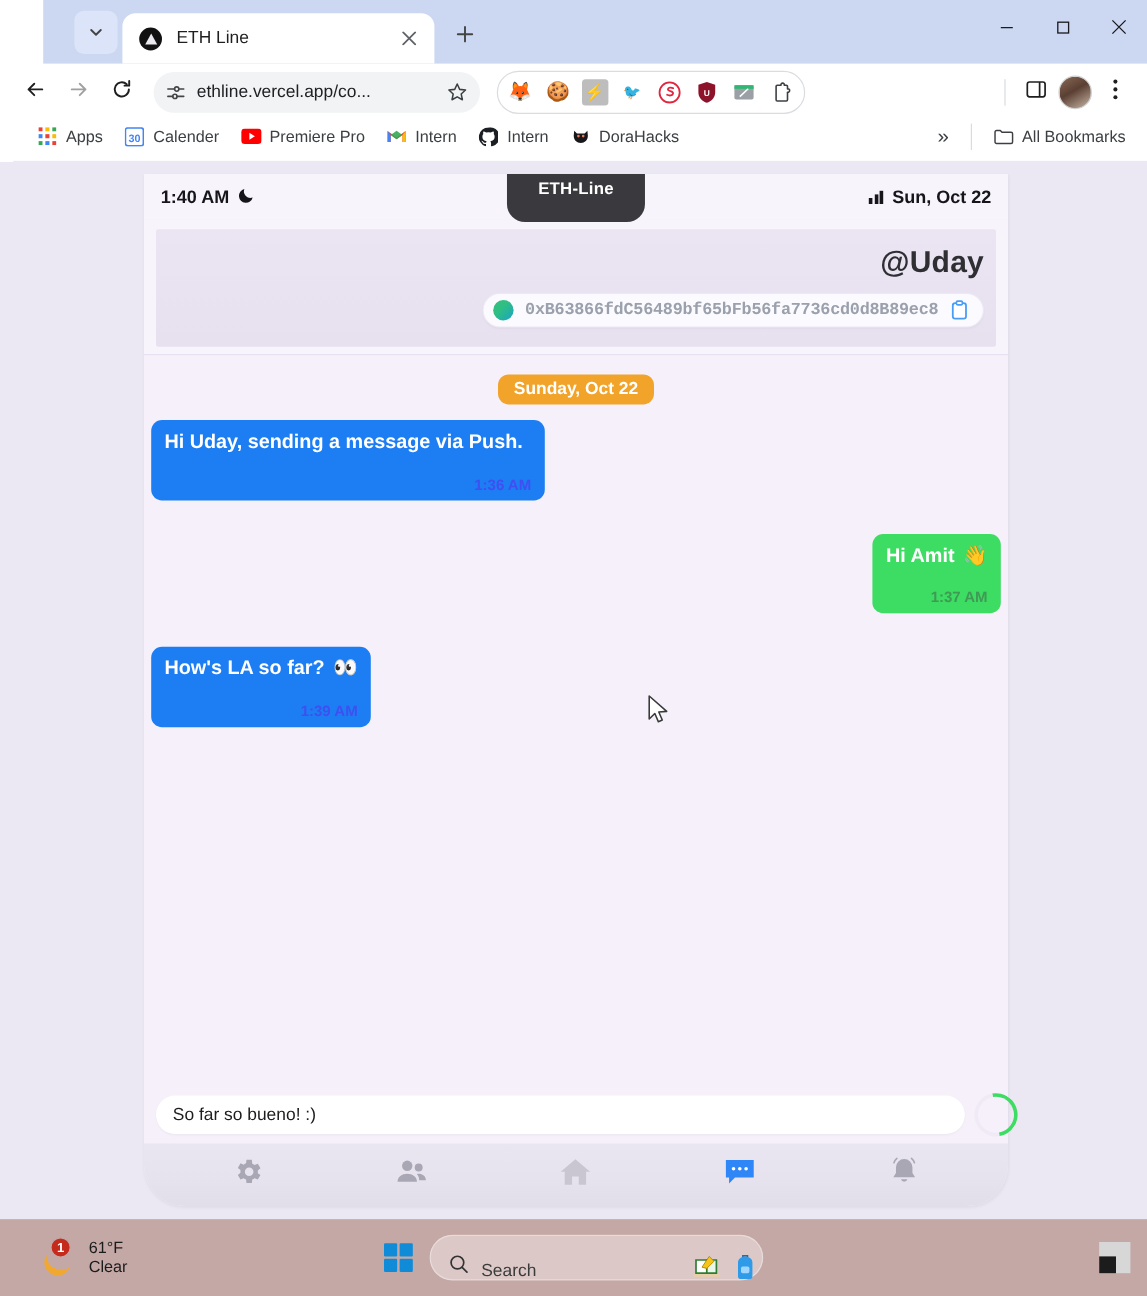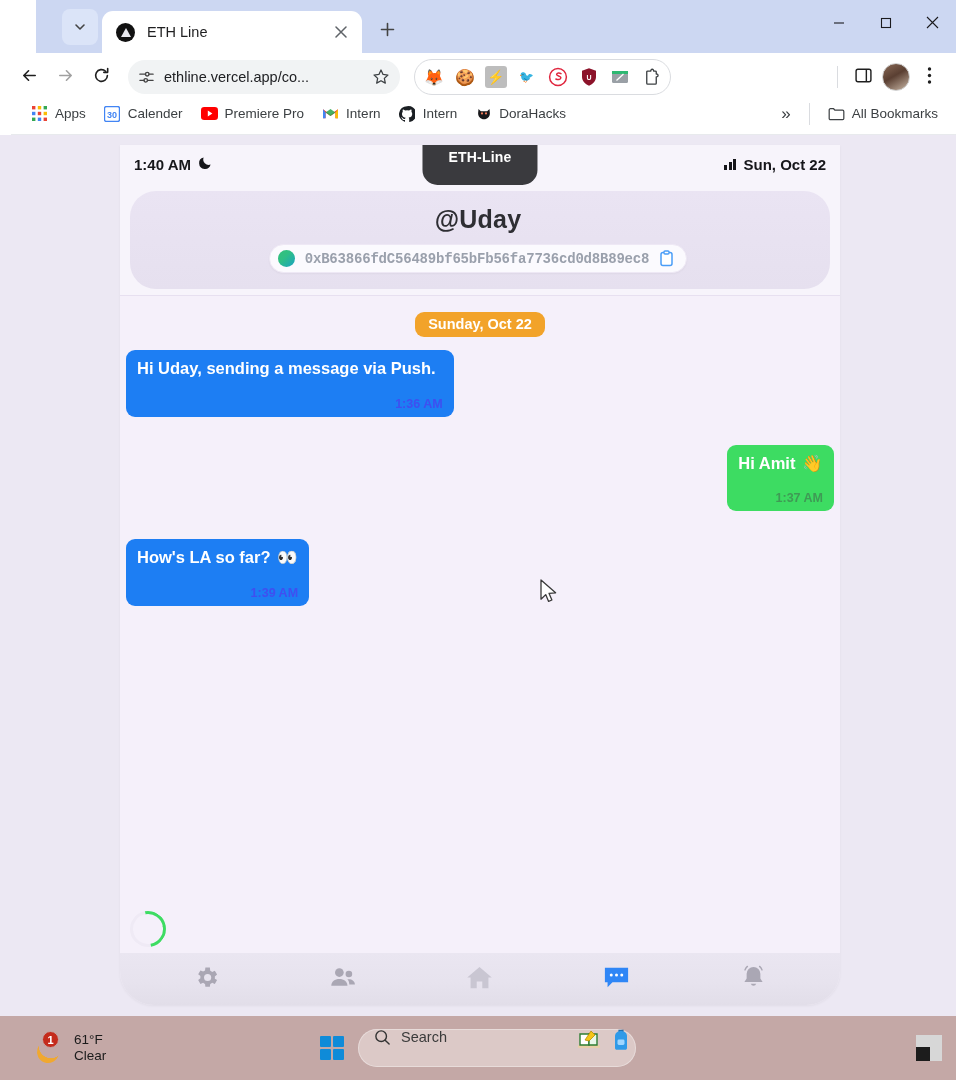--- a/index.html
+++ b/index.html
@@ -202,23 +202,23 @@
   .bars i:nth-child(3){height:11px}
 
   
   .profile-wrap {
     padding: 8px 10px 6px 10px;
     background: #f7f4fb;
     border-bottom: 1px solid #e7e0f0;
   }
   .profile {
     background: linear-gradient(180deg,#eae4f3 0%,#e6e0ef 100%);
-    border-radius: 26px;
+    border-radius: 2px;
     padding: 14px 10px 16px 6px;
-    text-align: center;
+    text-align: right;
   }
   .handle {
     font-size: 25px; font-weight: bold; color: #2e2e33;
     letter-spacing: .2px;
   }
   .addr-pill {
     margin: 10px auto 0 auto;
     display: inline-flex; align-items: center; gap: 10px;
     background: #fbfafe;
     border: 1px solid #eee8f5;
@@ -350,21 +350,21 @@
     border: 1.5px solid #c4a8a6;
   }
   .weather-txt { line-height: 1.15; font-size: 13.5px; color: #1b1b1b; }
   .tb-center { position:absolute; left:50%; transform:translateX(-50%); display:flex; align-items:center; gap:14px; }
   .winlogo { display:grid; grid-template-columns:1fr 1fr; grid-gap:2.5px; width:24px; height:24px; cursor:pointer; }
   .winlogo span { background:#0f8bd8; display:block; border-radius:1px; }
   .searchpill {
     width: 278px; height: 38px;
     background: #dcc9c7;
     border-radius: 19px;
-    display: flex; align-items: flex-start;
+    display: flex; align-items: flex-end;
     padding: 0 6px 0 16px; gap: 10px;
     cursor: text;
     box-shadow: inset 0 0 0 1px rgba(255,255,255,.35);
   }
   .search-txt { flex:1; font-size: 14.5px; color: #3b3b3b; }
   .tb-icons { position:absolute; right: 10px; display:flex; align-items:center; gap: 10px; }
   .tb-app { width: 34px; height: 34px; display:flex; align-items:center; justify-content:center; cursor:pointer; }
 
   .nb { width: 26px; height: 22px; position: relative; }
 </style>
@@ -674,20 +674,21 @@
         </div>
 
         <span class="cursor">
           <svg width="18" height="25" viewBox="0 0 18 25">
               <path d="M1 1l0 19.2 4.7-4.6 2.9 6.8 3.3-1.4-2.9-6.7 6.6-.5z" fill="#fff" stroke="#3a3a3a" stroke-width="1.3" stroke-linejoin="round"></path>
             </svg>
         </span>
       </div>
 
       <div class="composer">
+        <div class="input-box" placeholder="Type your message...">So far so bueno! :)</div>
         <div class="send-spinner"></div>
       </div>
 
       <div class="bottomnav">
         <div class="navitem">
           <span>
             <svg width="27" height="27" viewBox="0 0 24 24">
                 <path fill="#aaa7b4" d="M19.4 13a7.6 7.6 0 0 0 0-2l2-1.6-2-3.4-2.4 1a7.5 7.5 0 0 0-1.7-1L15 3.1H11l-.3 2.6c-.6.2-1.2.6-1.7 1l-2.4-1-2 3.4 2 1.6a7.6 7.6 0 0 0 0 2l-2 1.6 2 3.4 2.4-1c.5.4 1.1.8 1.7 1l.3 2.6h4l.3-2.6c.6-.2 1.2-.6 1.7-1l2.4 1 2-3.4zM13 15.2A3.2 3.2 0 1 1 13 8.8a3.2 3.2 0 0 1 0 6.4z"></path>
               </svg>
           </span>

